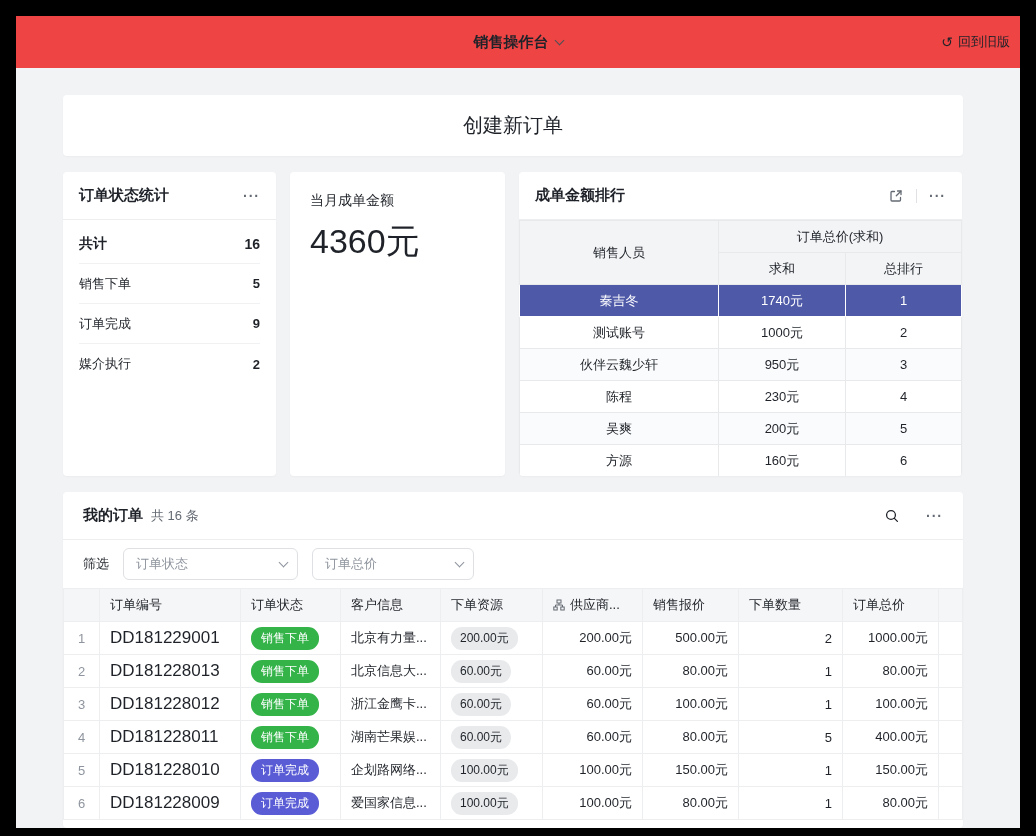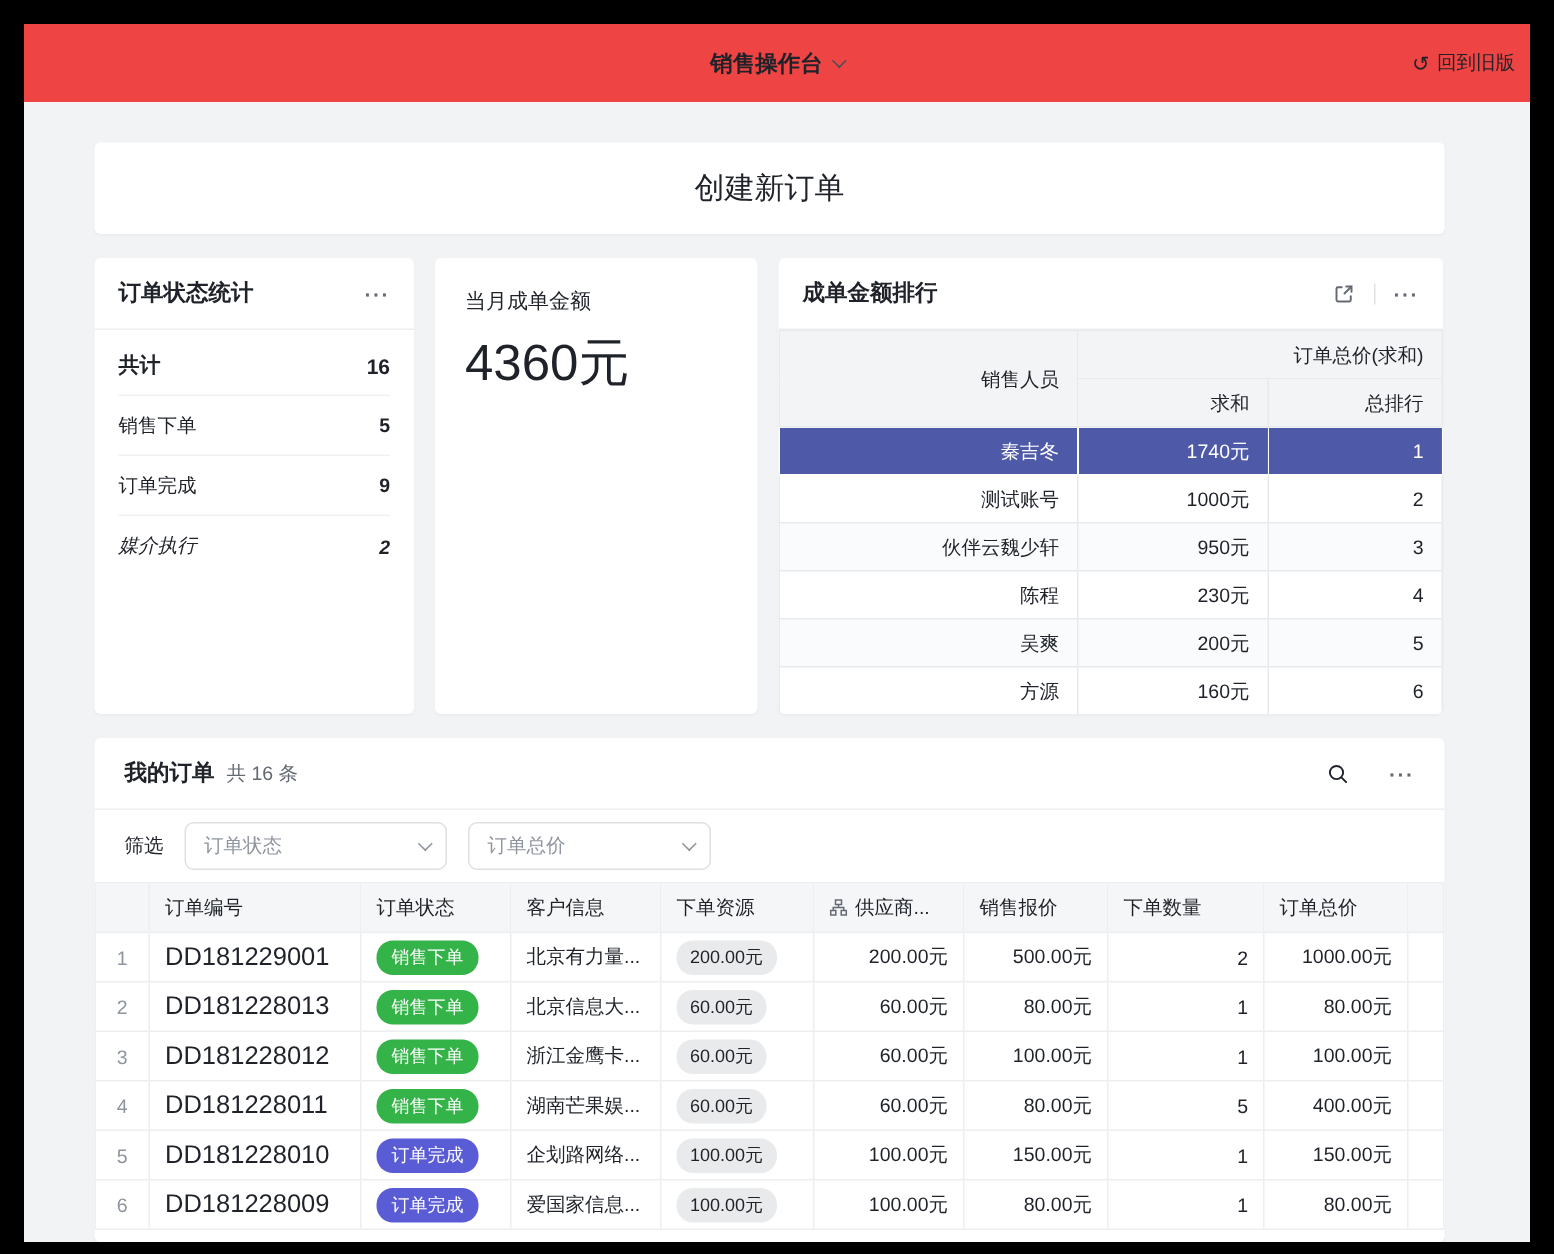--- a/index.html
+++ b/index.html
@@ -59,33 +59,33 @@
   .more-btn { color:#646a73; font-size:14px; font-weight:700; letter-spacing:1px; cursor:pointer; line-height:1; }
   .icon-btn { display:flex; align-items:center; cursor:pointer; }
   .v-divider { width:1px; height:14px; background:#dfe1e4; margin:0 12px; }
 
   
   .status-rows { padding:4px 16px 0; }
   .status-row {
     height:40px; display:flex; align-items:center; justify-content:space-between;
     font-size:13px; border-bottom:1px solid #f0f1f3; cursor:pointer;
   }
-  .status-row:last-child { border-bottom:none;font-style:italic; }
+  .status-row:last-child { border-bottom:none; }
   .status-row.total { font-weight:700; font-size:14px; }
   .status-value { font-weight:600; }
 
   
   .amount-title { font-size:14px; color:#1f2329; }
   .amount-value { font-size:34px; font-weight:400; margin-top:9px; }
 
   
   .rank-table { width:100%; border-collapse:collapse; table-layout:fixed; font-size:13px; }
   .rank-table th, .rank-table td {
     border:1px solid #e7e9eb; height:32px; padding:0 12px;
-    text-align:right; font-weight:400; white-space:nowrap; overflow:hidden;
+    text-align:center; font-weight:400; white-space:nowrap; overflow:hidden;
   }
   .rank-table thead th { background:#f3f4f6; color:#1f2329; }
   .rank-table tbody tr:nth-child(odd) { background:#fafbfc; }
   .rank-table tbody tr { cursor:pointer; }
   .rank-table tbody tr.highlight { color:#fff; font-weight:600; }
   .rank-table tbody tr.highlight td { border-color:rgba(255,255,255,.15); }
 
   
   .orders-head { height:48px; display:flex; align-items:center; gap:8px; padding:0 20px; border-bottom:1px solid #eceef0; }
   .orders-count { font-size:13px; color:#646a73; }

